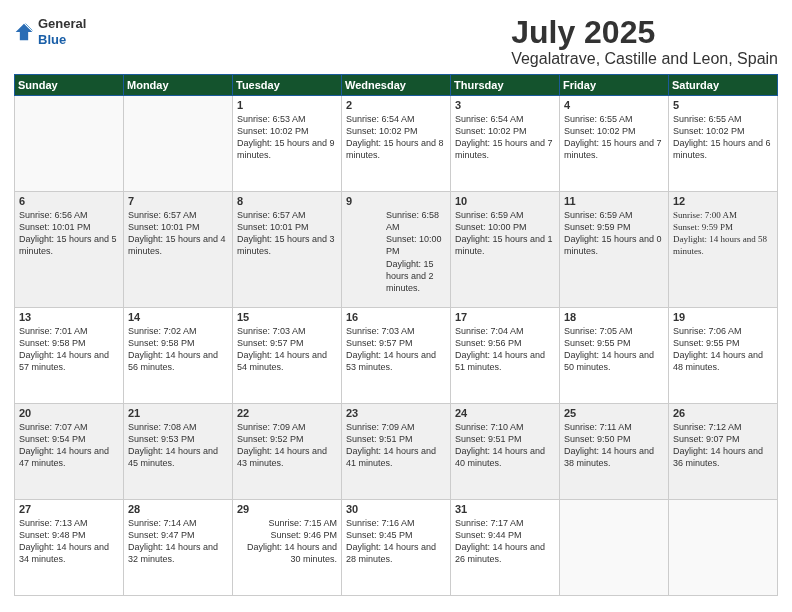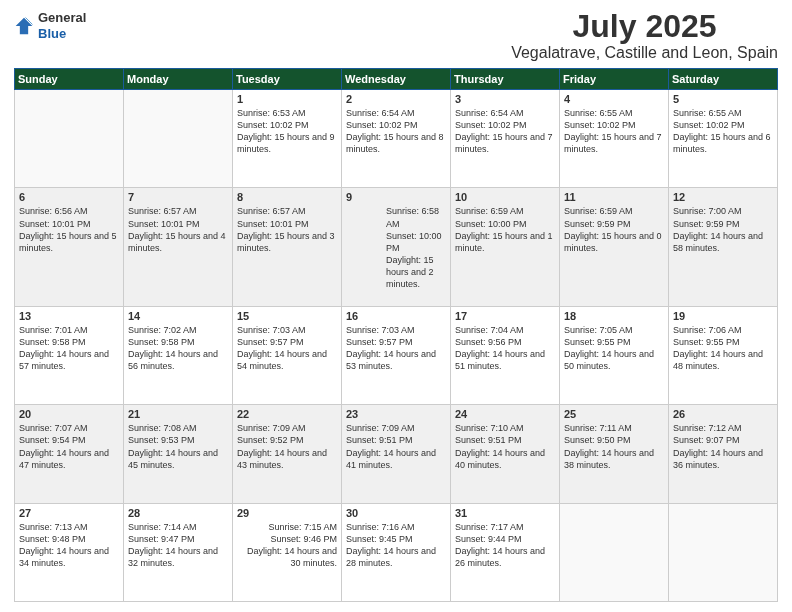--- a/index.html
+++ b/index.html
@@ -6,21 +6,21 @@
     body {
       width: 792px;
       height: 612px;
       font-family: Arial, sans-serif;
       background: #fff;
       overflow: hidden;
     }
     .page {
       width: 792px;
       height: 612px;
-      padding: 10px 14px;
+      padding: 16px 14px;
       display: flex;
       flex-direction: column;
     }
     .header {
       display: flex;
       justify-content: space-between;
       align-items: flex-start;
       margin-bottom: 6px;
     }
     .logo {
@@ -33,21 +33,21 @@
       font-weight: bold;
       line-height: 1.2;
     }
     .logo-general { color: #333; }
     .logo-blue { color: #1a5fa8; }
     .logo-icon {
       width: 20px;
       height: 20px;
     }
     .title-block {
-      text-align: center;
+      text-align: left;
     }
     .month-title {
       font-size: 32px;
       font-weight: bold;
       color: #333;
       line-height: 1;
     }
     .location {
       font-size: 16px;
       color: #333;
@@ -196,21 +196,21 @@
 Daylight: 15 hours and 1 minute.</div>
           </td>
           <td>
             <span class="day-num">11</span>
             <div class="cell-info" style="white-space: pre-line;">Sunrise: 6:59 AM
 Sunset: 9:59 PM
 Daylight: 15 hours and 0 minutes.</div>
           </td>
           <td>
             <span class="day-num">12</span>
-            <div class="cell-info" style="white-space: pre-line;">Sunrise: 7:00 AM
+            <div class="cell-info" style="white-space: pre-line; font-family: Liberation Serif, serif;">Sunrise: 7:00 AM
 Sunset: 9:59 PM
 Daylight: 14 hours and 58 minutes.</div>
           </td>
         </tr>
         <tr>
           <td>
             <span class="day-num">13</span>
             <div class="cell-info" style="white-space: pre-line;">Sunrise: 7:01 AM
 Sunset: 9:58 PM
 Daylight: 14 hours and 57 minutes.</div>

